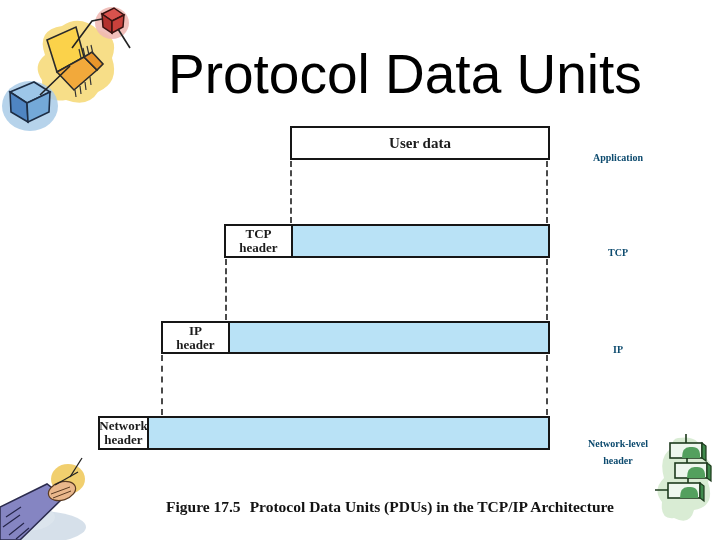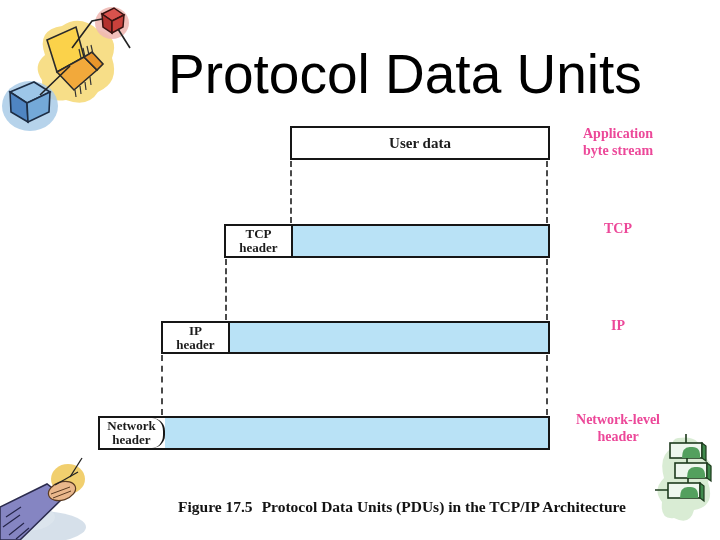--- a/index.html
+++ b/index.html
@@ -22,40 +22,40 @@
   .row-tcp {left:224px;top:224px;width:326px;height:34px;}
   .row-ip  {left:161px;top:321px;width:389px;height:33px;}
   .row-net {left:98px; top:416px;width:452px;height:34px;}
   .hdr-cell{
     box-sizing:border-box;background:#fff;border-right:2.5px solid #161616;
     display:flex;flex-direction:column;align-items:center;justify-content:center;
     font-weight:bold;font-size:13px;line-height:14px;color:#1c1c1c;text-align:center;
   }
   .row-tcp .hdr-cell{width:67px;}
   .row-ip  .hdr-cell{width:67px;}
-  .row-net .hdr-cell{width:65px;border-radius:13px;}
+  .row-net .hdr-cell{width:49px;}
   .body-cell{flex:1;background:var(--pdu-fill,#b9e2f6);}
   .user-label{font-weight:bold;font-size:15px;color:#1c1c1c;}
   
   .dash{position:absolute;width:0;border-left:2px dashed #4a4a4a;}
   .d1l{left:290px;top:161px;height:62px;}
   .d1r{left:546px;top:161px;height:62px;}
   .d2l{left:225px;top:259px;height:61px;}
   .d2r{left:546px;top:259px;height:61px;}
   .d3l{left:161px;top:355px;height:60px;}
   .d3r{left:546px;top:355px;height:60px;}
   
   .right-label{
     position:absolute;left:553px;width:130px;text-align:center;
-    font-weight:bold;font-size:14px;line-height:16.5px;color:#ec4899;
+    font-weight:bold;font-size:10px;line-height:16.5px;color:#0c4a6e;margin-top:24px;
   }
   .rl-0{top:126px;} .rl-1{top:221px;} .rl-2{top:318px;} .rl-3{top:412px;}
   
   .caption{
-    position:absolute;left:112px;top:498px;width:580px;text-align:center;
+    position:absolute;left:100px;top:498px;width:580px;text-align:center;
     font-weight:bold;font-size:15.5px;color:#131313;white-space:nowrap;
   }
   .caption .fig{margin-right:9px;}
   
   .art{position:absolute;}
   .art-tl{left:0;top:0;width:150px;height:140px;}
   .art-bl{left:0;top:455px;width:130px;height:85px;}
   .art-br{left:630px;top:420px;width:90px;height:120px;}
 </style>
 </head>
@@ -117,21 +117,20 @@
   <div class="pdu-row row-net">
     <div class="hdr-cell">
       <span>Network</span>
       <span>header</span>
     </div>
     <div class="body-cell"></div>
   </div>
 
   <div class="right-label rl-0">
     <div>Application</div>
-    <div>byte stream</div>
   </div>
   <div class="right-label rl-1">
     <div>TCP</div>
   </div>
   <div class="right-label rl-2">
     <div>IP</div>
   </div>
   <div class="right-label rl-3">
     <div>Network-level</div>
     <div>header</div>

